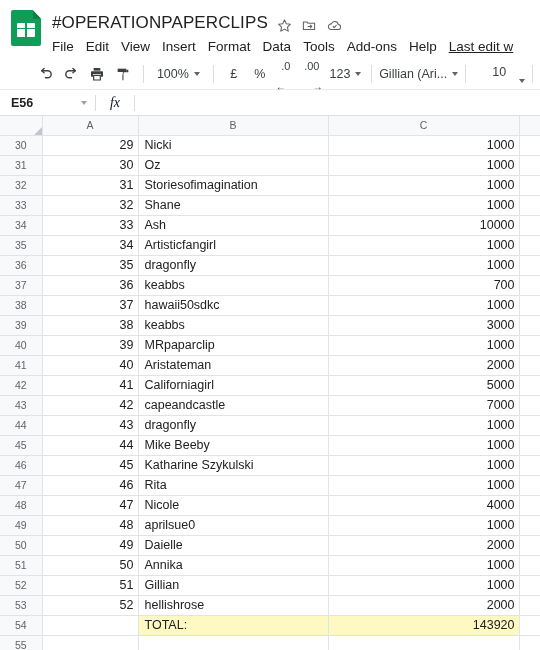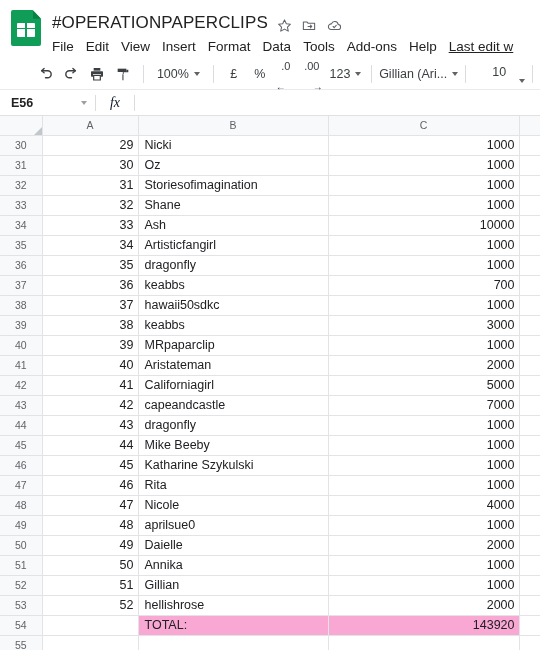--- a/index.html
+++ b/index.html
@@ -183,21 +183,21 @@
     padding: 0 4px;
     vertical-align: middle;
     white-space: nowrap;
     overflow: hidden;
     background: #fff;
   }
   td.num  { text-align: right; margin-left: 41px; }
   td.text { text-align: left; padding-left: 6px; }
   td.blank { background:#fff; }
   tr.total td.hl {
-    background: #f9a8d4;
+    background: #fef9c3;
     color: #202124;
   }
   tr.total td.hl.lbl { font-weight: normal; }
 </style>
 </head>
 <body>
 
 <div id="app">
 
   <div class="header">

